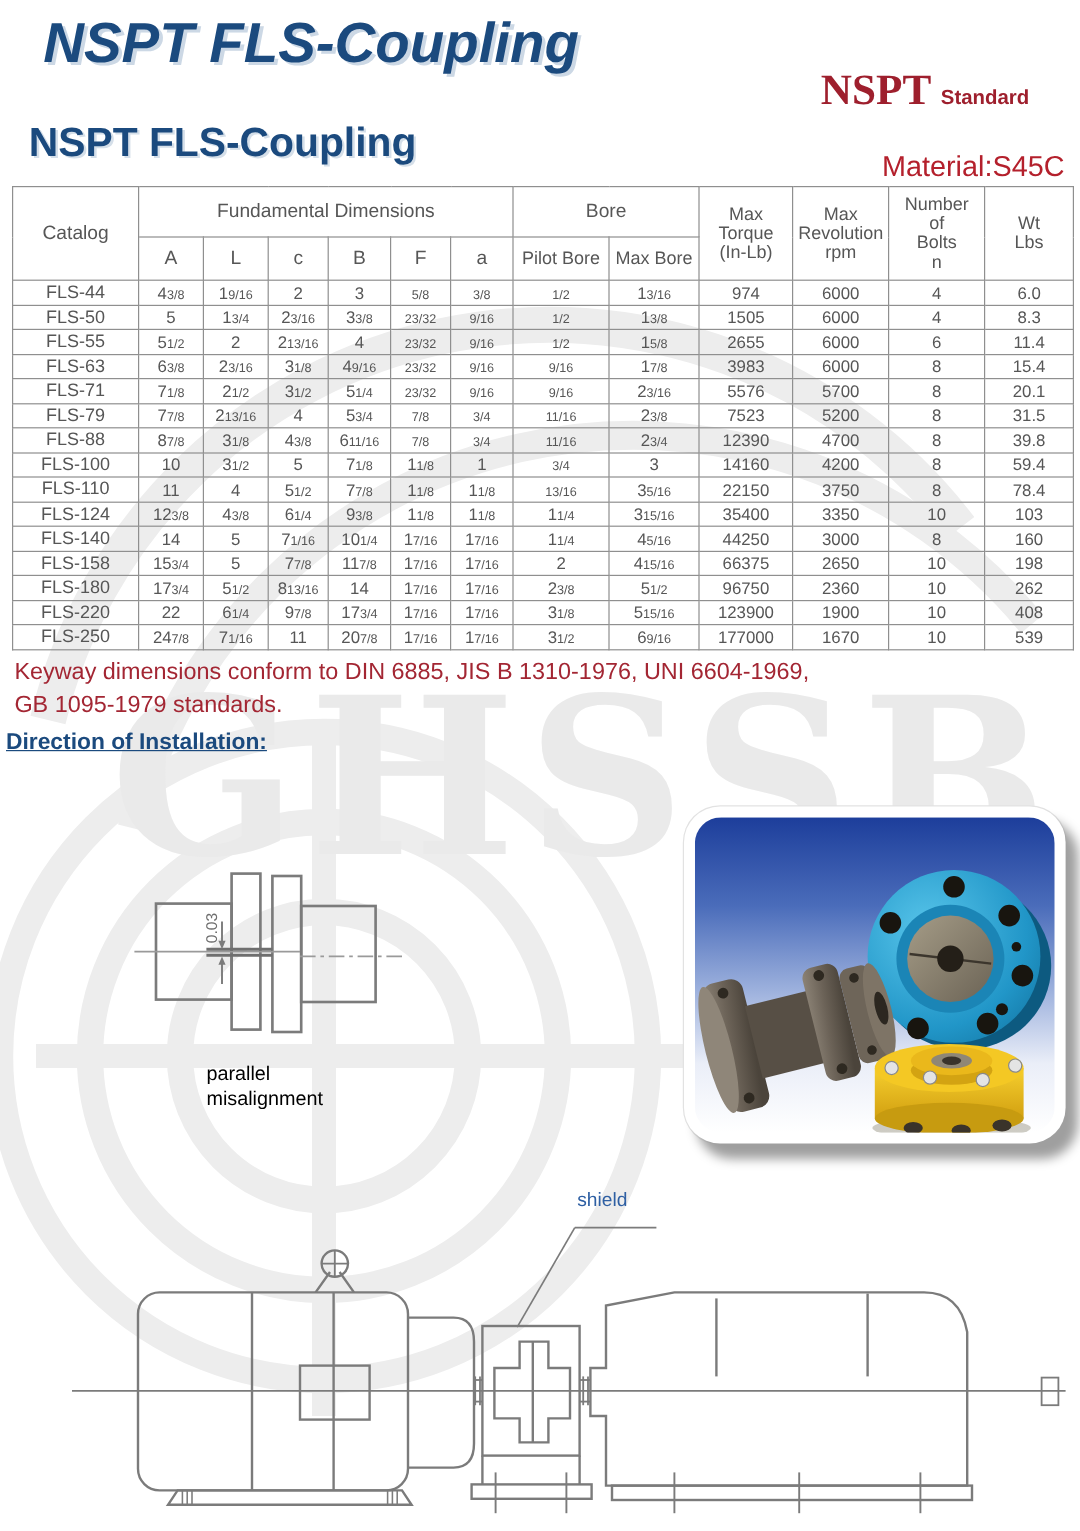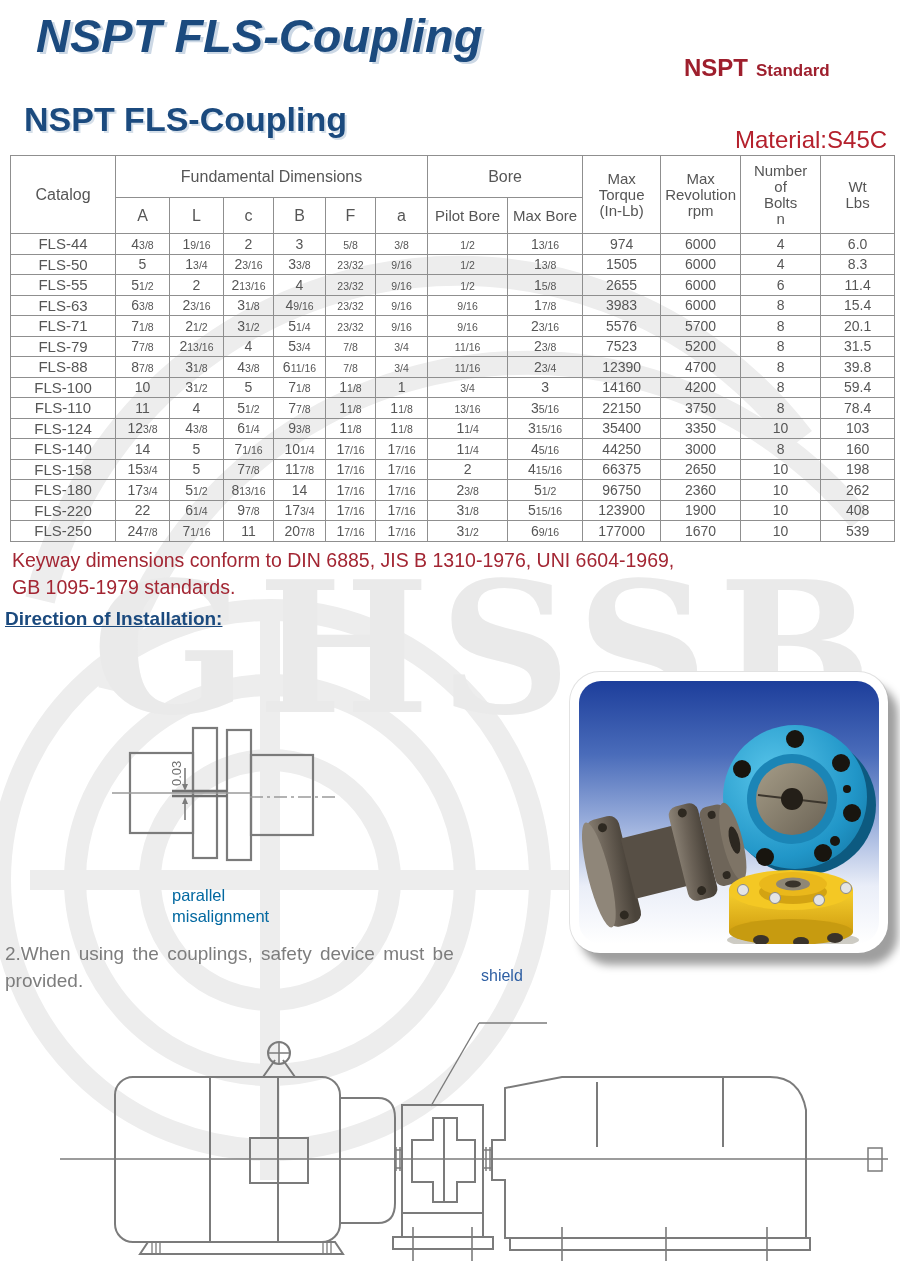--- a/index.html
+++ b/index.html
@@ -8,21 +8,21 @@
   #page > *{position:absolute;}
   svg{display:block;}
 
   
   #wm{left:0;top:0;}
 
   
   .main-title{left:36px;top:8px;font-size:47px;font-weight:bold;font-style:italic;
     color:#1b4a7e;letter-spacing:0px;text-shadow:3px 2px 0 #ccd8e5;white-space:nowrap;}
   .brand-line{left:684px;top:54px;display:flex;align-items:baseline;gap:8px;color:#9e1f2d;white-space:nowrap;}
-  .brand-line .b1{font-size:24px;font-weight:bold;}
+  .brand-line .b1{font-size:36px;font-weight:bold;font-family:Liberation Serif, serif;}
   .brand-line .b2{font-size:17px;font-weight:bold;}
   .section-title{left:24px;top:100px;font-size:34px;font-weight:bold;color:#1b4a7e;
     text-shadow:2px 2px 0 #d5dfe9;white-space:nowrap;}
   .material{left:735px;top:126px;font-size:24px;color:#b4202c;white-space:nowrap;}
 
   
   .tblwrap{left:10px;top:155px;width:884px;}
   table{border-collapse:collapse;table-layout:fixed;width:884px;background:transparent;}
   th,td{border:1px solid #8f8f8f;text-align:center;vertical-align:middle;padding:0;
         color:#565656;font-weight:normal;overflow:hidden;}
@@ -33,22 +33,22 @@
   td{font-size:14px;}
   td.cat{font-size:15px;margin-top:15px;}
   td .fr{font-size:10.5px;}
 
   
   .keyway{left:12px;top:547px;font-size:19.5px;line-height:27px;color:#a32633;white-space:pre-line;}
   .dir-head{left:5px;top:608px;font-size:19px;font-weight:bold;color:#1b4a7e;text-decoration:underline;}
   .para{font-size:19px;line-height:27px;color:#7d7d7d;white-space:pre-line;word-spacing:3px;}
   .p1{left:5px;top:633px;width:600px;}
   .p2{left:5px;top:940px;width:600px;}
-  .mis-label{left:172px;top:885px;font-size:16.5px;line-height:21px;color:#0369a1;white-space:pre-line;}
-  .shield-label{left:481px;top:967px;font-size:16px;color:#2e5fa3;text-align:center;}
+  .mis-label{left:172px;top:885px;font-size:16.5px;line-height:21px;color:#000000;white-space:pre-line;}
+  .shield-label{left:481px;top:992px;font-size:16px;color:#2e5fa3;text-align:center;}
 
   
   #draw-mis{left:100px;top:700px;}
   #draw-machine{left:0px;top:1015px;}
 
   
   .photo{left:570px;top:672px;width:300px;height:263px;background:#fff;padding:9px;
     border-radius:30px;box-shadow:10px 12px 9px #9f9f9f, 0 0 0 1px #e2e2e2;}
   .photo-inner{width:300px;height:263px;border-radius:22px;overflow:hidden;}
 </style>
@@ -350,22 +350,20 @@
             <td>10</td>
             <td>539</td>
           </tr>
         </tbody>
     </table>
   </div>
 
   <div class="keyway">Keyway dimensions conform to DIN 6885, JIS B 1310-1976, UNI 6604-1969,
 GB 1095-1979 standards.</div>
   <div class="dir-head">Direction of Installation:</div>
-  <div class="para p2">2.When using the couplings, safety device must be
-provided.</div>
 
   <svg id="draw-mis" width="250" height="200" viewBox="100 700 250 200">
     <g fill="none" stroke="#7b7b7b" stroke-width="2.2">
       <rect x="130" y="753" width="63" height="80"></rect>
       <rect x="193" y="728" width="24" height="130"></rect>
       <rect x="227" y="730" width="24" height="130"></rect>
       <rect x="251" y="755" width="62" height="80"></rect>
     </g>
     <g stroke="#9a9a9a" stroke-width="1.4" fill="none">
       <line x1="112" y1="793" x2="250" y2="793"></line>

